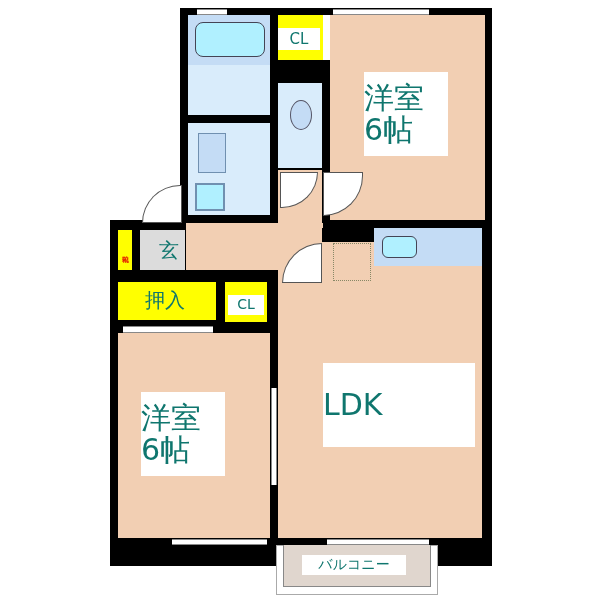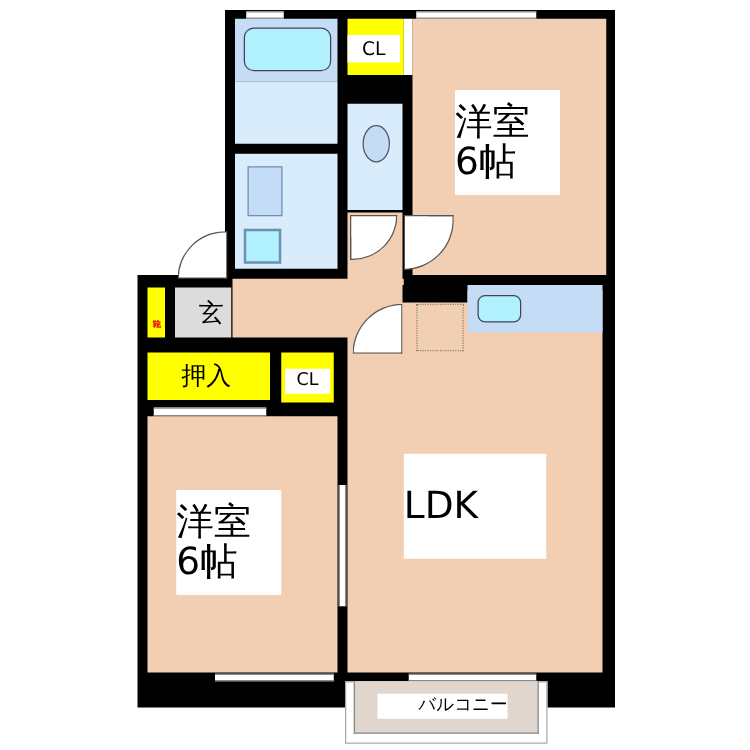--- a/index.html
+++ b/index.html
@@ -4,21 +4,21 @@
 <style>
   html,body{margin:0;padding:0;background:#fff;}
   #plan{position:relative;width:600px;height:600px;overflow:hidden;background:#fff;font-family:"DejaVu Sans",sans-serif;}
   .abs{position:absolute;box-sizing:border-box;}
   .wall{background:#000;}
   .room{background:#f2cfb3;}
   .wet{background:#d9ecfb;}
   .wet2{background:#c4dcf5;}
   .yellow{background:#ffff00;}
   .grey{background:#dcdcdc;}
-  .label{position:absolute;background:#fff;color:#000000;display:flex;flex-direction:column;align-items:flex-start;justify-content:center;line-height:1.08;}
+  .label{position:absolute;background:#fff;color:#0f766e;display:flex;flex-direction:column;align-items:flex-start;justify-content:center;line-height:1.08;}
   .win{background:#fff;border-top:1px solid #888;border-bottom:1px solid #888;}
   .winv{background:#fff;border-left:1px solid #888;border-right:1px solid #888;}
   .door{border:1px solid #555;background:#fff;}
 </style>
 </head>
 <body>
 
 <div id="plan">
 
   <div class="abs wall" style="left:180px;top:8px;width:210px;height:215px;"></div>
@@ -82,22 +82,22 @@
   <div class="abs win" style="left:327px;top:539px;width:102px;height:6px;"></div>
 
   <div class="label" style="left:364px;top:72px;width:84px;height:84px;font-size:30px;">
     <span>洋室</span>
     <span>6帖</span>
   </div>
   <div class="label" style="left:141px;top:392px;width:84px;height:84px;font-size:30px;">
     <span>洋室</span>
     <span>6帖</span>
   </div>
-  <div class="label" style="left:323px;top:363px;width:114px;height:84px;font-size:30px;">
+  <div class="label" style="left:323px;top:363px;width:152px;height:84px;font-size:30px;">
     <span>LDK</span>
   </div>
 
   <div class="abs" style="left:276px;top:545px;width:162px;height:50px;border:1px solid #aaa;background:#fff;"></div>
   <div class="abs" style="left:283px;top:545px;width:148px;height:42px;background:#e0d6ce;border:1px solid #888;border-top:none;"></div>
-  <div class="label" style="left:302px;top:555px;width:104px;height:20px;font-size:14px;align-items:flex-end;">
+  <div class="label" style="left:302px;top:555px;width:104px;height:20px;font-size:14px;align-items:center;">
       <span>バルコニー</span>
     </div>
 </div>
 
 </body></html>

